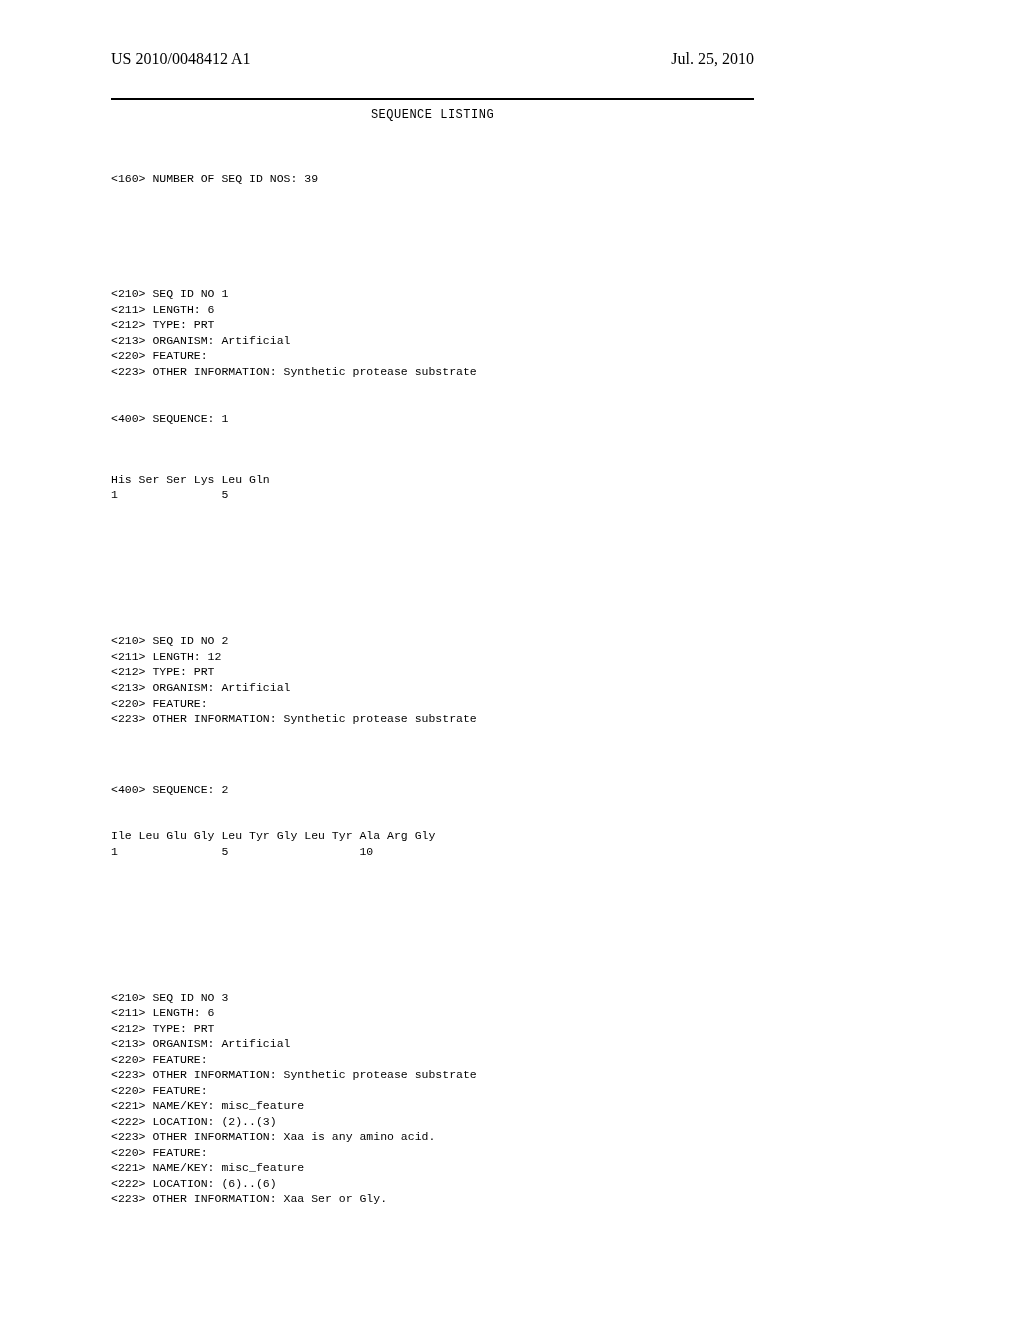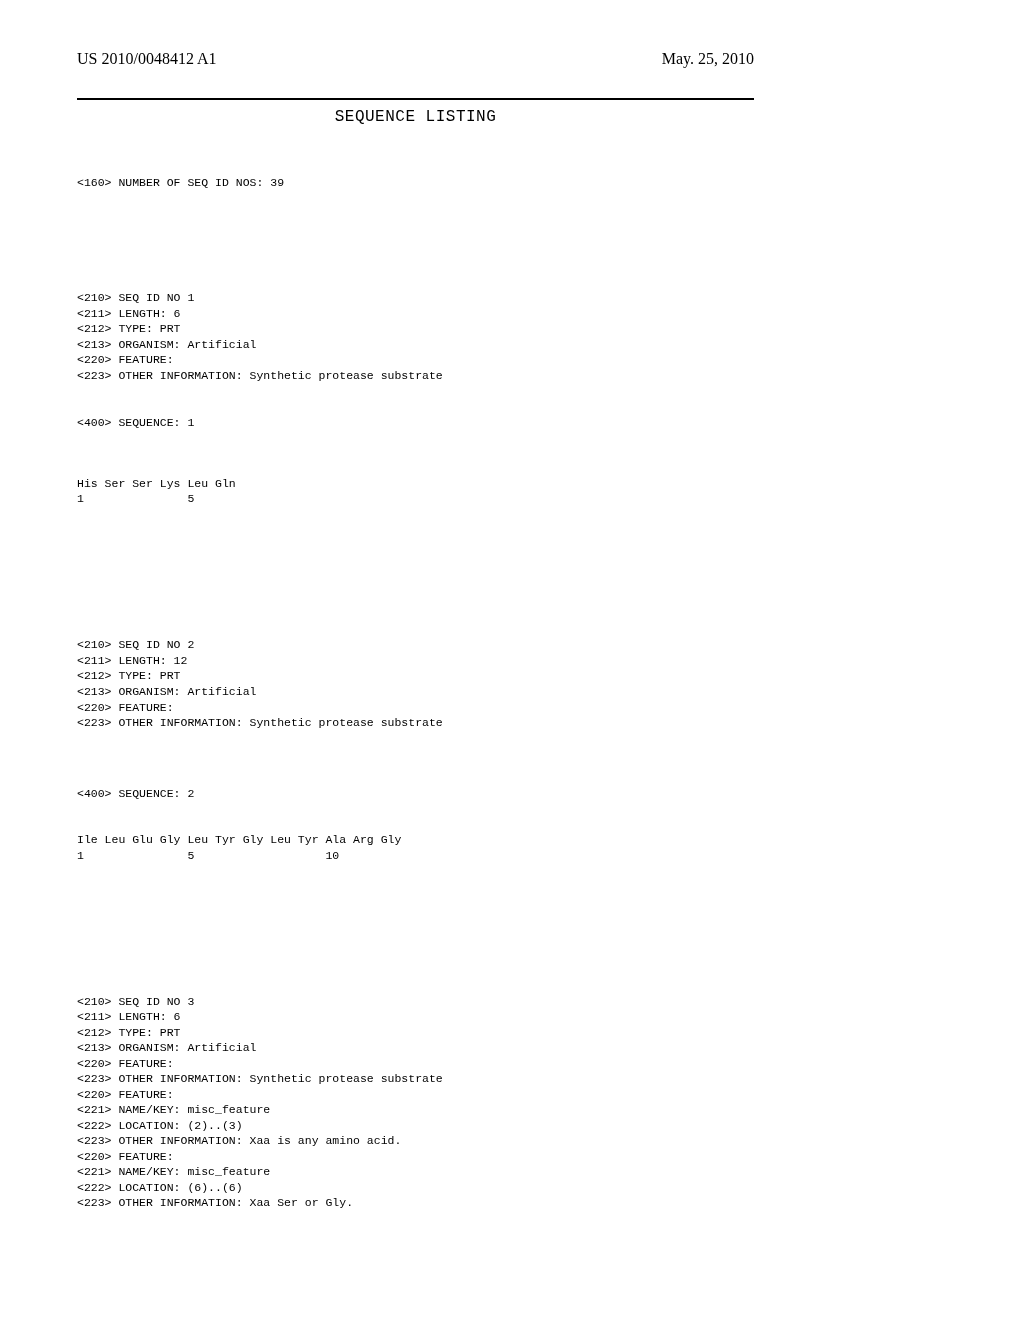--- a/index.html
+++ b/index.html
@@ -8,42 +8,42 @@
     background: #fff;
     font-family: "Times New Roman", Times, serif;
     color: #000;
     width: 1024px;
   }
   .page {
     width: 864px;
     height: 1320px;
     position: relative;
     box-sizing: border-box;
-    padding: 50px 110px 40px 77px;
+    padding: 50px 110px 40px 111px;
   }
   .header {
     display: flex;
     justify-content: space-between;
     font-size: 16px;
     margin-bottom: 30px;
   }
   .page-number {
     text-align: center;
     font-size: 15px;
     margin-bottom: 40px;
   }
   .rule {
     border: none;
     border-top: 2px solid #000;
     margin: 0;
   }
   .listing-title {
     text-align: center;
     font-family: "Courier New", monospace;
-    font-size: 16px;
+    font-size: 12px;
     margin: 8px 0 18px 0;
     letter-spacing: 0.5px;
   }
   .seq-body {
     font-family: "Courier New", monospace;
     font-size: 11.5px;
     line-height: 1.35;
     white-space: pre;
   }
   .block {
@@ -53,21 +53,21 @@
     white-space: pre;
   }
 </style>
 </head>
 <body>
 
 <div class="page">
 
   <div class="header">
     <span>US 2010/0048412 A1</span>
-    <span>May. 25, 2010</span>
+    <span>Jul. 25, 2010</span>
   </div>
 
 
   <hr class="rule">
 
   <div class="listing-title">SEQUENCE LISTING</div>
 
   <div class="seq-body">
     <div class="block">&lt;160&gt; NUMBER OF SEQ ID NOS: 39</div>
 

